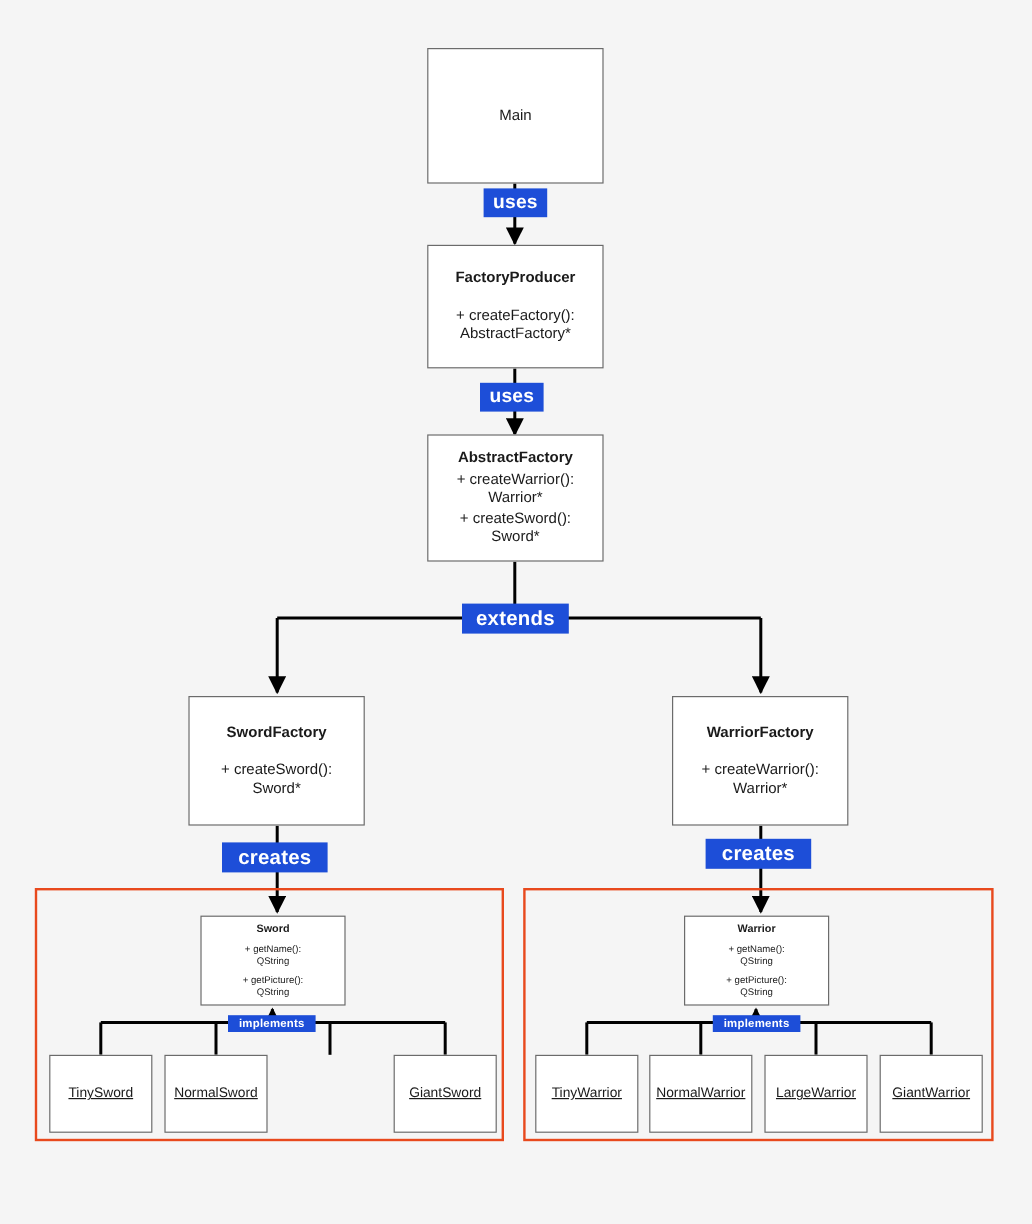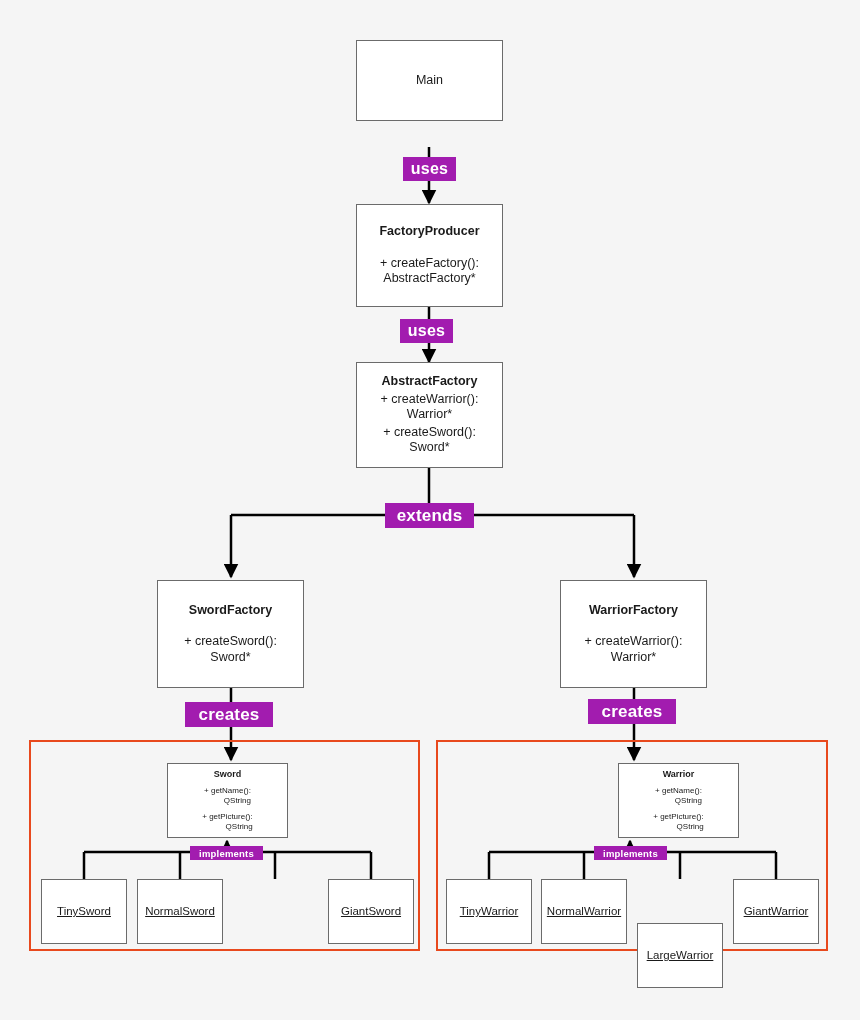--- a/index.html
+++ b/index.html
@@ -50,29 +50,29 @@
   }
 
   
   .node-lg .title { font-size: 12.5px; }
   .node-lg .member { font-size: 12.5px; }
   .node-lg .member { margin-top: 16px; }
 
   .node-plain .title { font-size: 12.5px; font-weight: normal; }
 
   .node-sm .title { font-size: 9px; }
-  .node-sm .member { font-size: 8px; margin-top: 6px; text-align: right; }
+  .node-sm .member { font-size: 8px; margin-top: 6px; }
 
   .node-leaf .title { font-size: 11.5px; font-weight: normal; text-decoration: underline; }
 
   
   .edge-label {
     position: absolute;
     box-sizing: border-box;
-    background: #a21caf;
+    background: #1d4ed8;
     color: #ffffff;
     font-weight: bold;
     display: flex;
     align-items: center;
     justify-content: center;
     letter-spacing: 0.2px;
     white-space: nowrap;
   }
   .lbl-uses    { font-size: 16px; }
   .lbl-extends { font-size: 17px; }
@@ -123,21 +123,21 @@
     <line x1="489" y1="852" x2="776" y2="852" stroke="#000" stroke-width="2.5"></line>
     <line x1="489" y1="852" x2="489" y2="879" stroke="#000" stroke-width="2.5"></line>
     <line x1="584" y1="852" x2="584" y2="879" stroke="#000" stroke-width="2.5"></line>
     <line x1="680" y1="852" x2="680" y2="879" stroke="#000" stroke-width="2.5"></line>
     <line x1="776" y1="852" x2="776" y2="879" stroke="#000" stroke-width="2.5"></line>
   </svg>
 
   <div class="group-frame" style="left:29px; top:740px; width:391px; height:211px;"></div>
   <div class="group-frame" style="left:436px; top:740px; width:392px; height:211px;"></div>
 
-  <div class="node node-plain" style="left:356px; top:40px; width:147px; height:81px;">
+  <div class="node node-plain" style="left:356px; top:40px; width:147px; height:113px;">
     <div class="title">Main</div>
   </div>
 
   <div class="node node-lg" style="left:356px; top:204px; width:147px; height:103px;">
     <div class="title">FactoryProducer</div>
     <div class="member">+ createFactory():
 AbstractFactory*</div>
   </div>
 
   <div class="node node-lg" style="left:356px; top:362px; width:147px; height:106px;">
@@ -161,21 +161,21 @@
   </div>
 
   <div class="node node-sm" style="left:167px; top:763px; width:121px; height:75px;">
     <div class="title">Sword</div>
     <div class="member">+ getName():
 QString</div>
     <div class="member">+ getPicture():
 QString</div>
   </div>
 
-  <div class="node node-sm" style="left:570px; top:763px; width:121px; height:75px;margin-left:48px;">
+  <div class="node node-sm" style="left:570px; top:763px; width:121px; height:75px;">
     <div class="title">Warrior</div>
     <div class="member">+ getName():
 QString</div>
     <div class="member">+ getPicture():
 QString</div>
   </div>
 
   <div class="node node-leaf" style="left:41px; top:879px; width:86px; height:65px;">
     <div class="title">TinySword</div>
   </div>
@@ -185,21 +185,21 @@
   <div class="node node-leaf" style="left:328px; top:879px; width:86px; height:65px;">
     <div class="title">GiantSword</div>
   </div>
 
   <div class="node node-leaf" style="left:446px; top:879px; width:86px; height:65px;">
     <div class="title">TinyWarrior</div>
   </div>
   <div class="node node-leaf" style="left:541px; top:879px; width:86px; height:65px;">
     <div class="title">NormalWarrior</div>
   </div>
-  <div class="node node-leaf" style="left:637px; top:879px; width:86px; height:65px;margin-top:44px;">
+  <div class="node node-leaf" style="left:637px; top:879px; width:86px; height:65px;">
     <div class="title">LargeWarrior</div>
   </div>
   <div class="node node-leaf" style="left:733px; top:879px; width:86px; height:65px;">
     <div class="title">GiantWarrior</div>
   </div>
 
   <div class="edge-label lbl-uses" style="left:403px; top:157px; width:53px; height:24px;">uses</div>
 
   <div class="edge-label lbl-uses" style="left:400px; top:319px; width:53px; height:24px;">uses</div>
 

